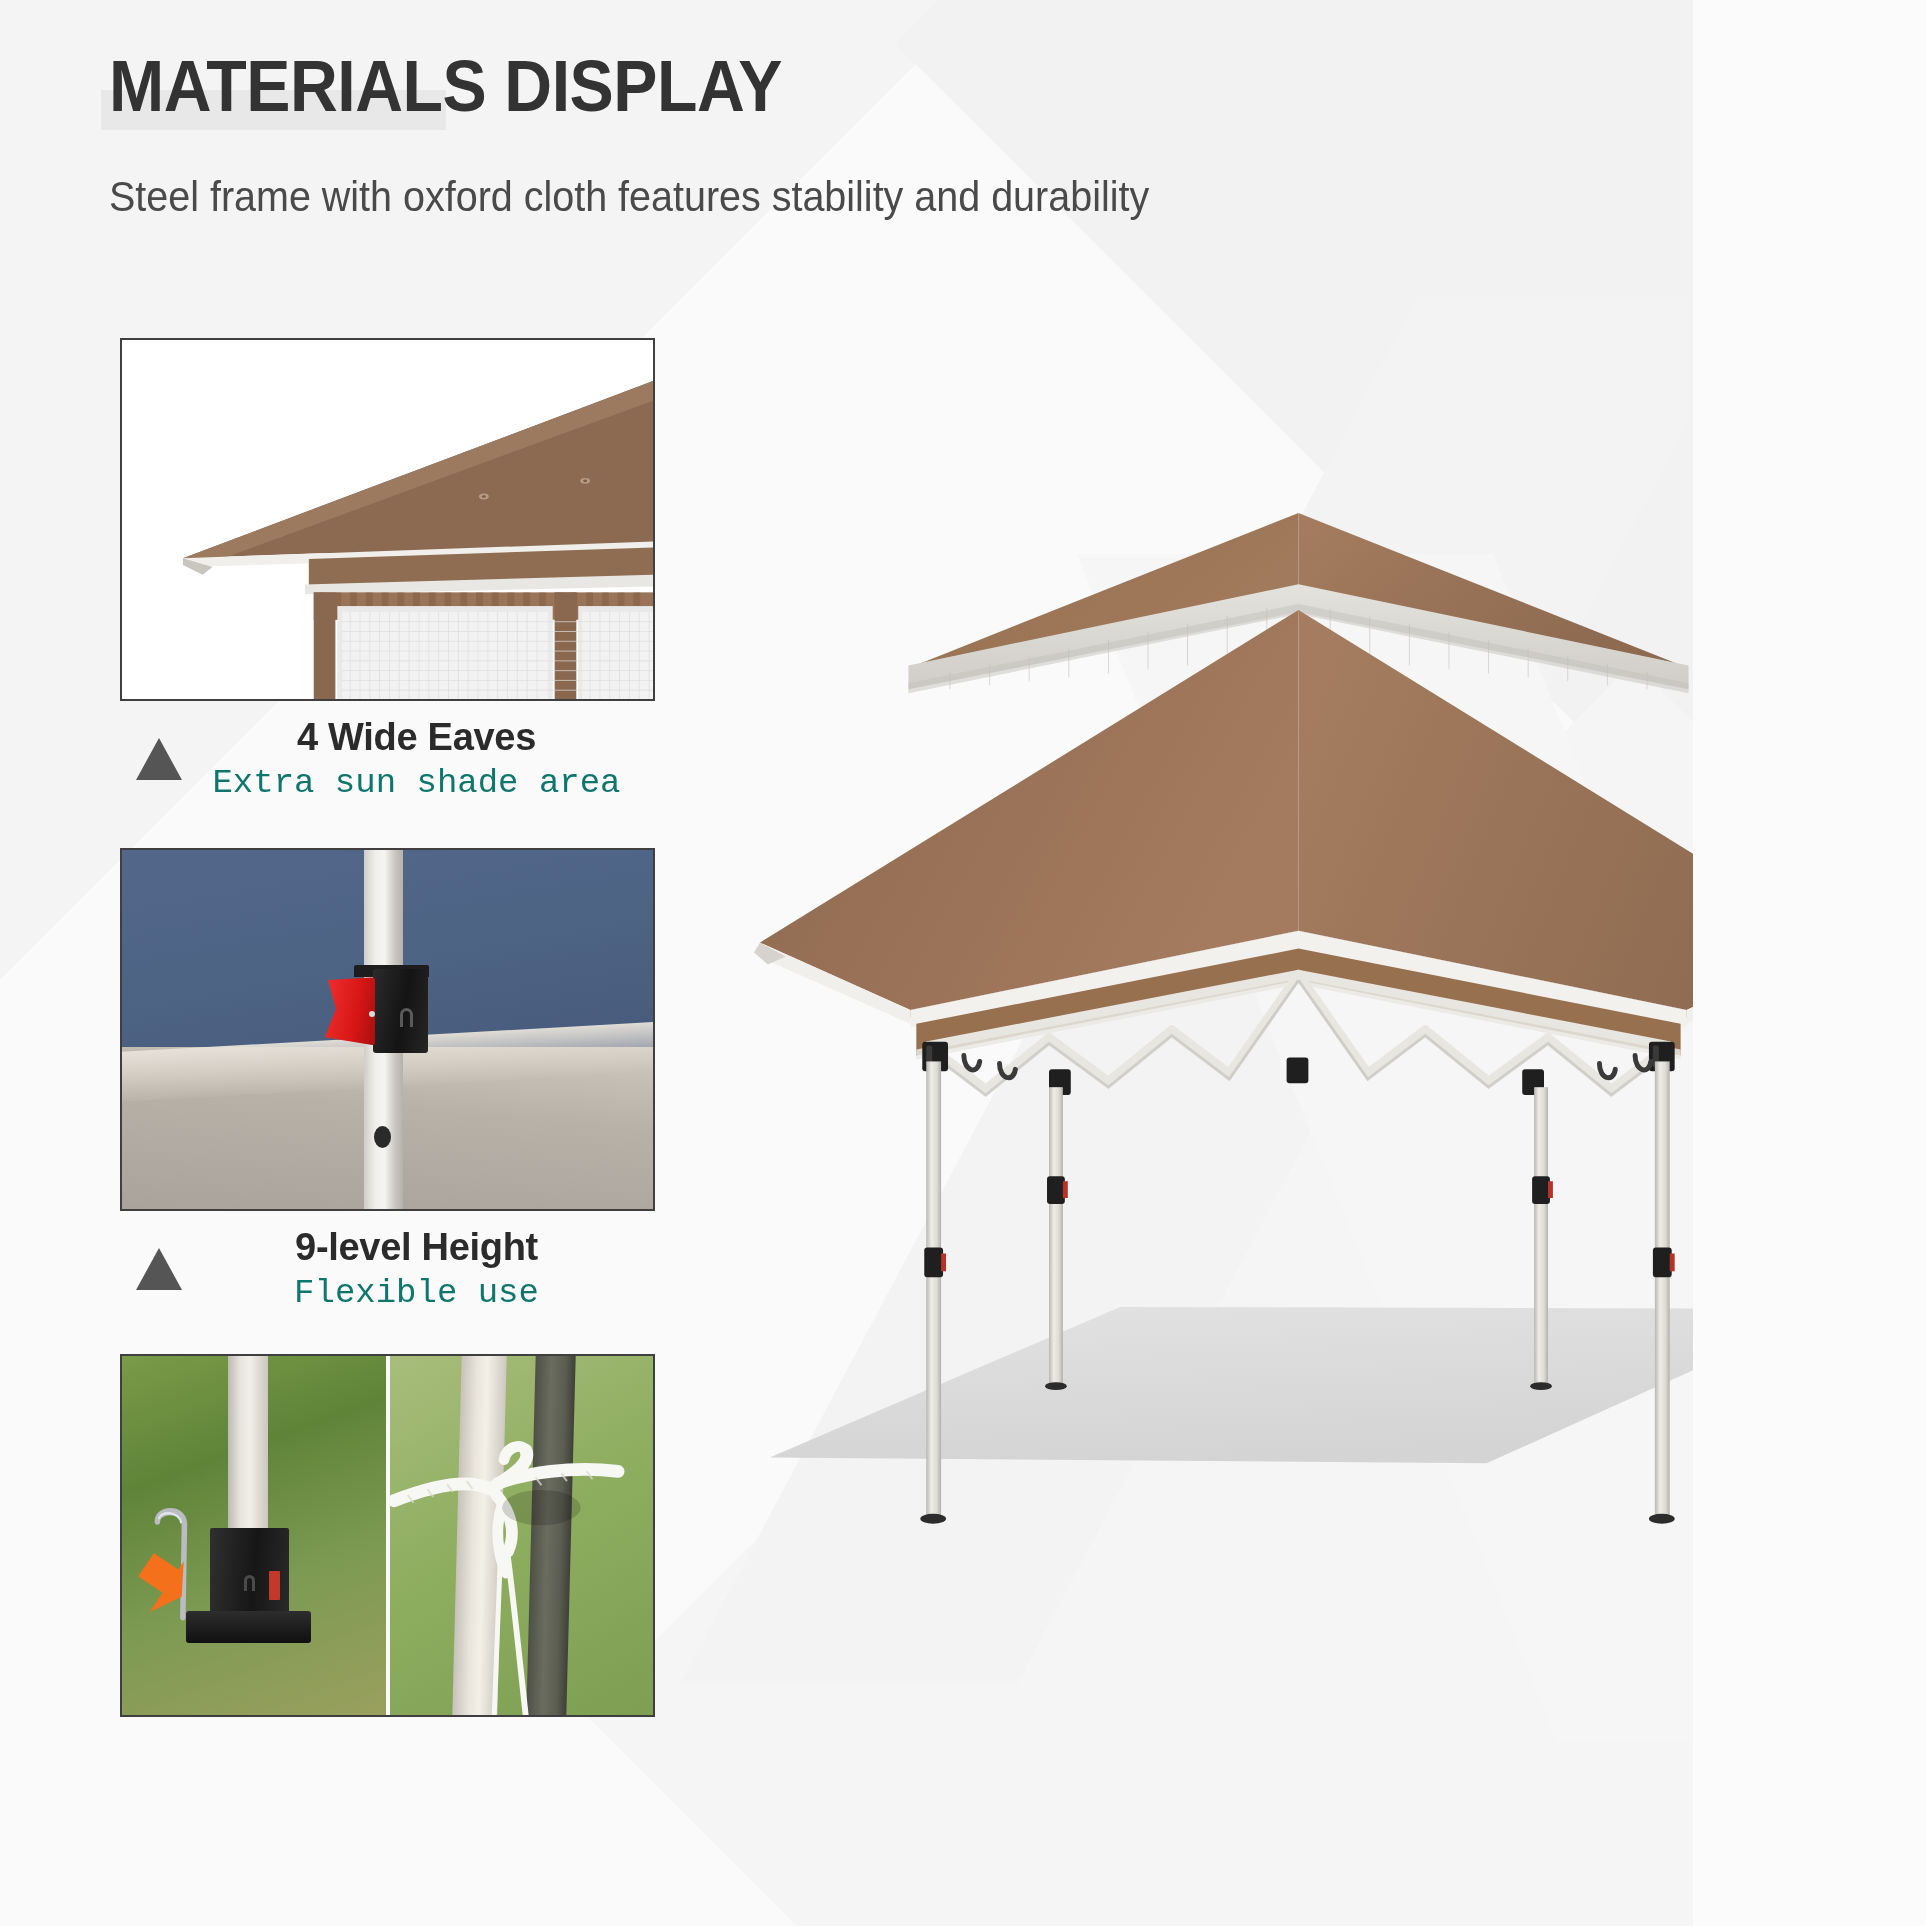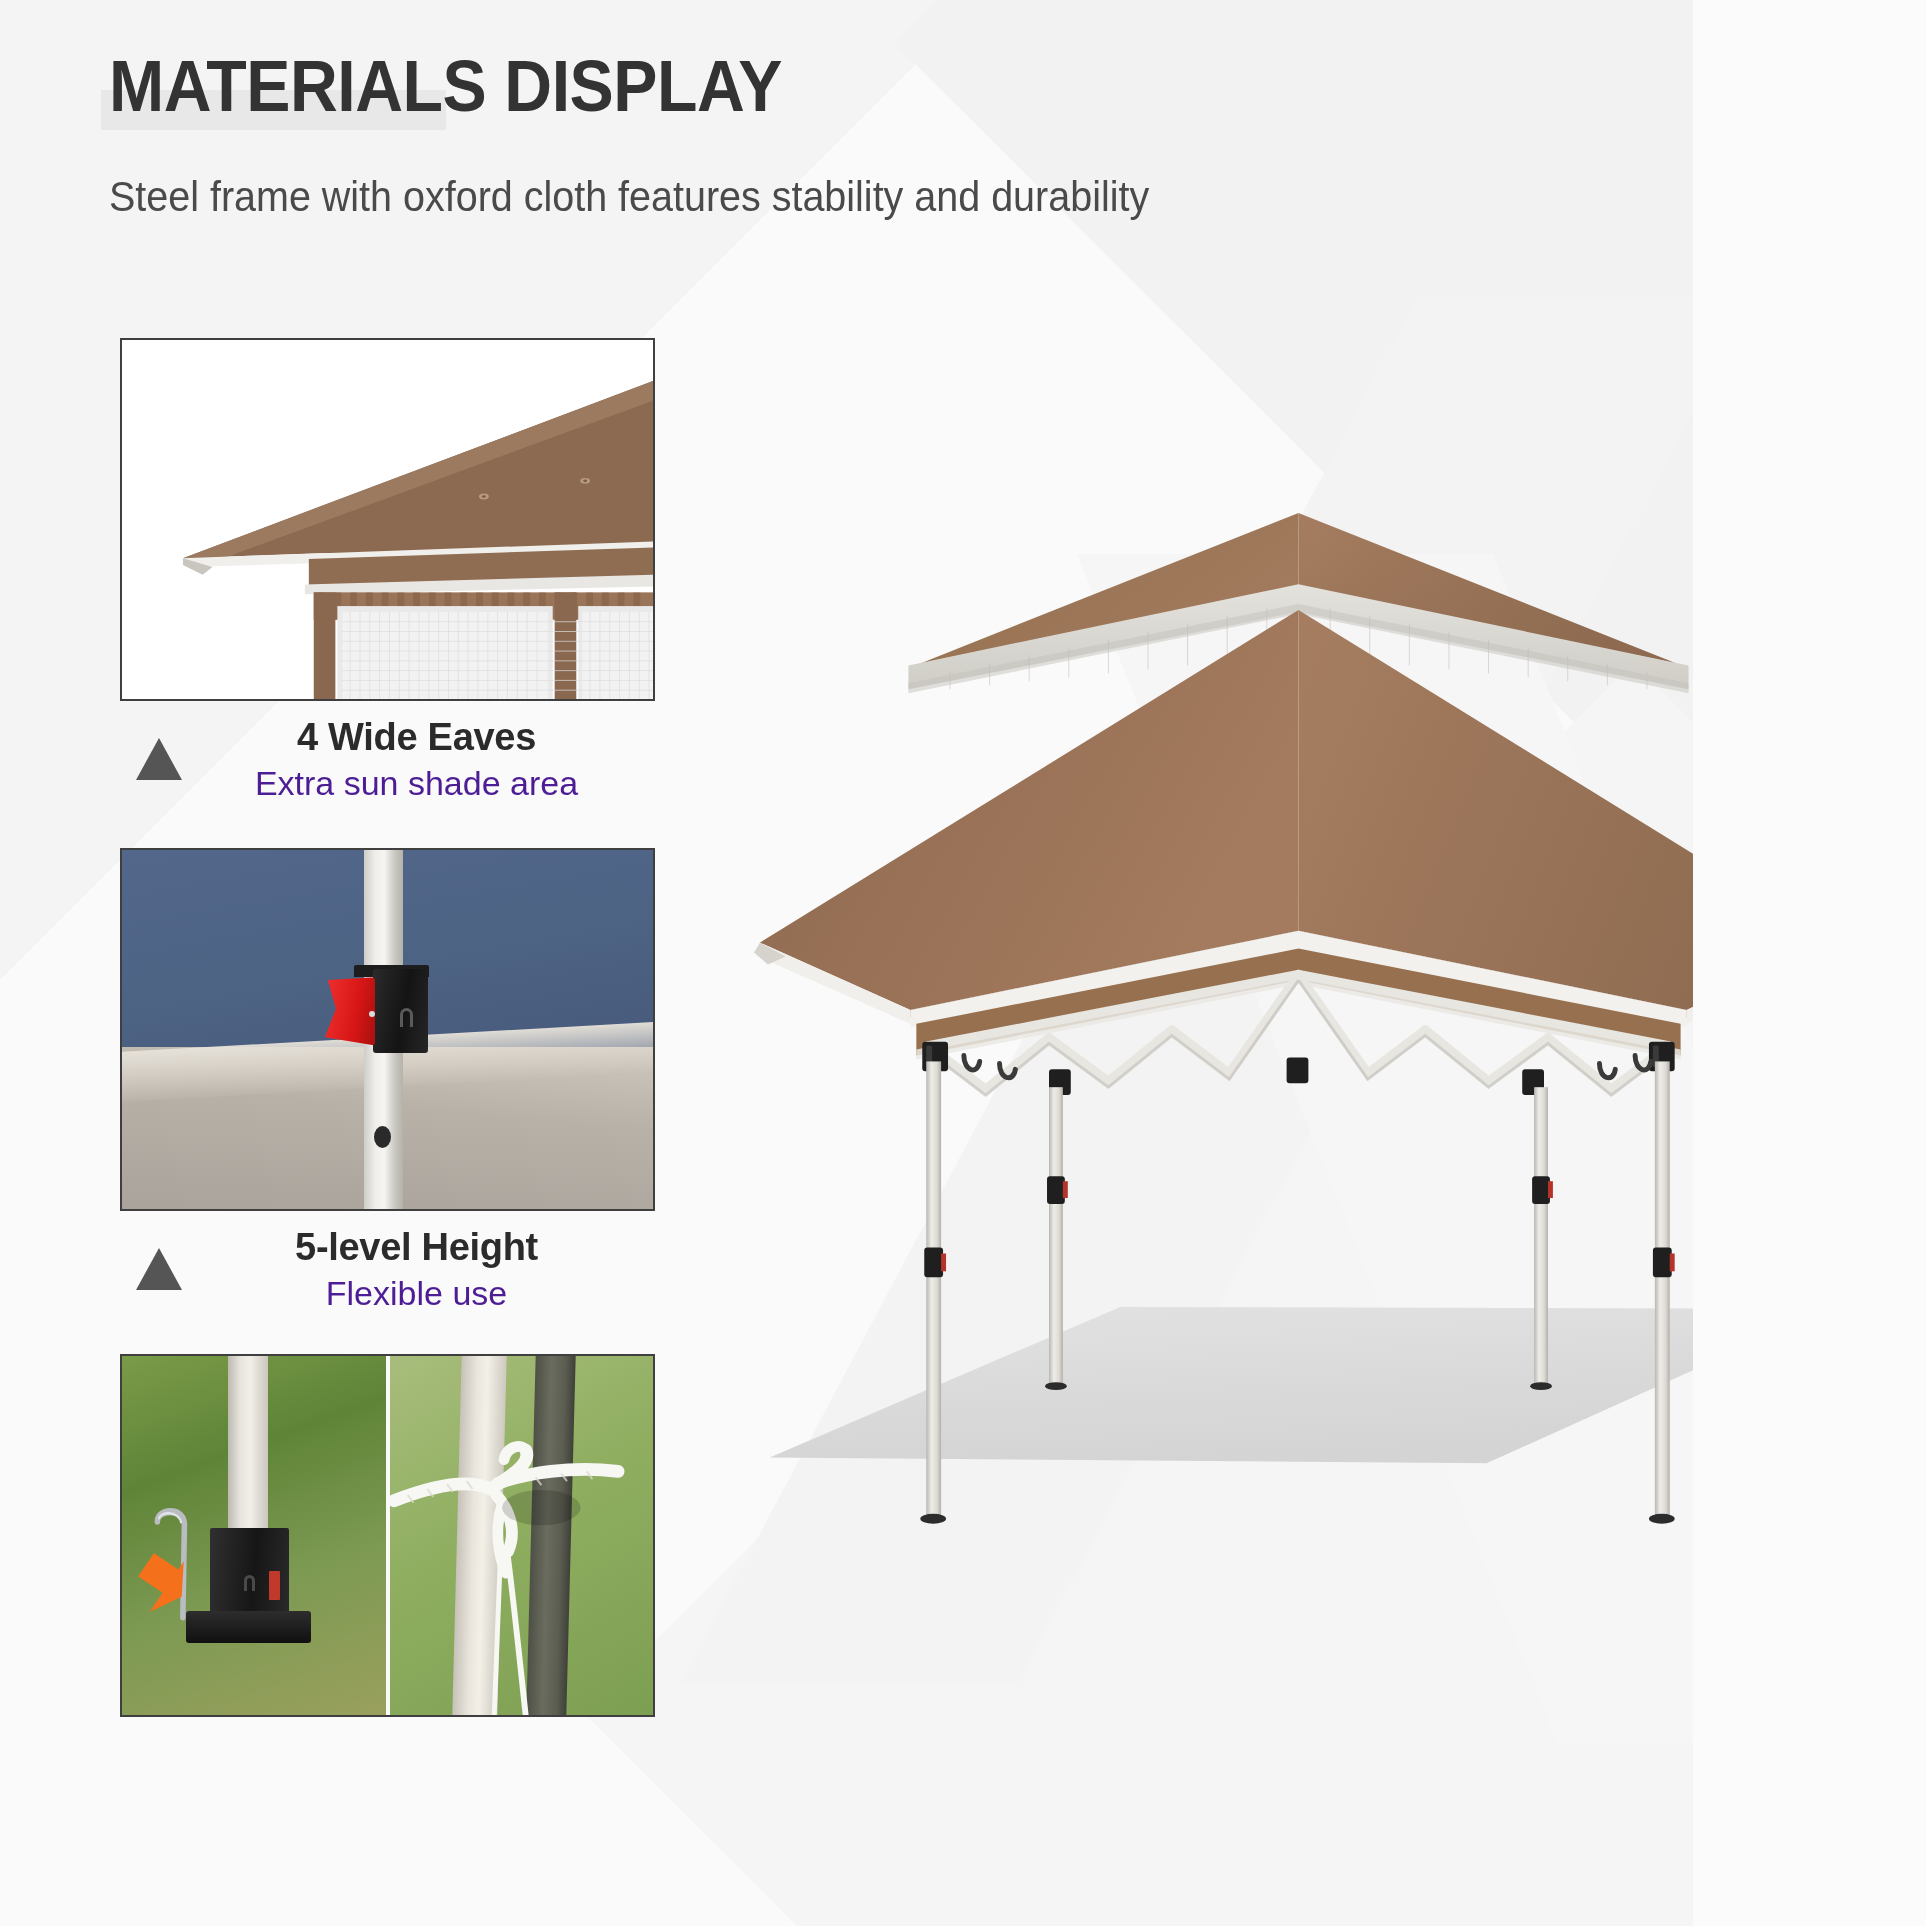--- a/index.html
+++ b/index.html
@@ -127,22 +127,23 @@
     font-size: 38px;
     line-height: 1.16;
     font-weight: 700;
     color: #2b2b2b;
     letter-spacing: -0.3px;
   }
   .caption-sub {
     font-size: 34px;
     line-height: 1.2;
     font-weight: 300;
-    color: #4c1d95;
+    color: #0f766e;
     margin-top: 4px;
+    font-family: Liberation Mono, monospace;
   }
 
   .gap-a { height: 44px; }
   .gap-b { height: 40px; }
 
   
   .eave-canvas { position: absolute; inset: 0; background: #ffffff; }
 
   
   .lock-wall {
@@ -400,21 +401,21 @@
       <div class="lock-pole-hole"></div>
       <div class="lock-body-top"></div>
       <div class="lock-body"></div>
       <div class="lock-glyph"></div>
       <div class="lock-lever"></div>
       <div class="lock-screw"></div>
     </div>
     <div class="caption-row">
       <div class="caption-tri"></div>
       <div class="caption-text">
-        <div class="caption-title">5-level Height</div>
+        <div class="caption-title">9-level Height</div>
         <div class="caption-sub">Flexible use</div>
       </div>
     </div>
 
     <div class="gap-b"></div>
 
     <div class="photo-frame">
       <div class="stab-left">
         <div class="sl-pole"></div>
         <div class="sl-base-body"></div>

